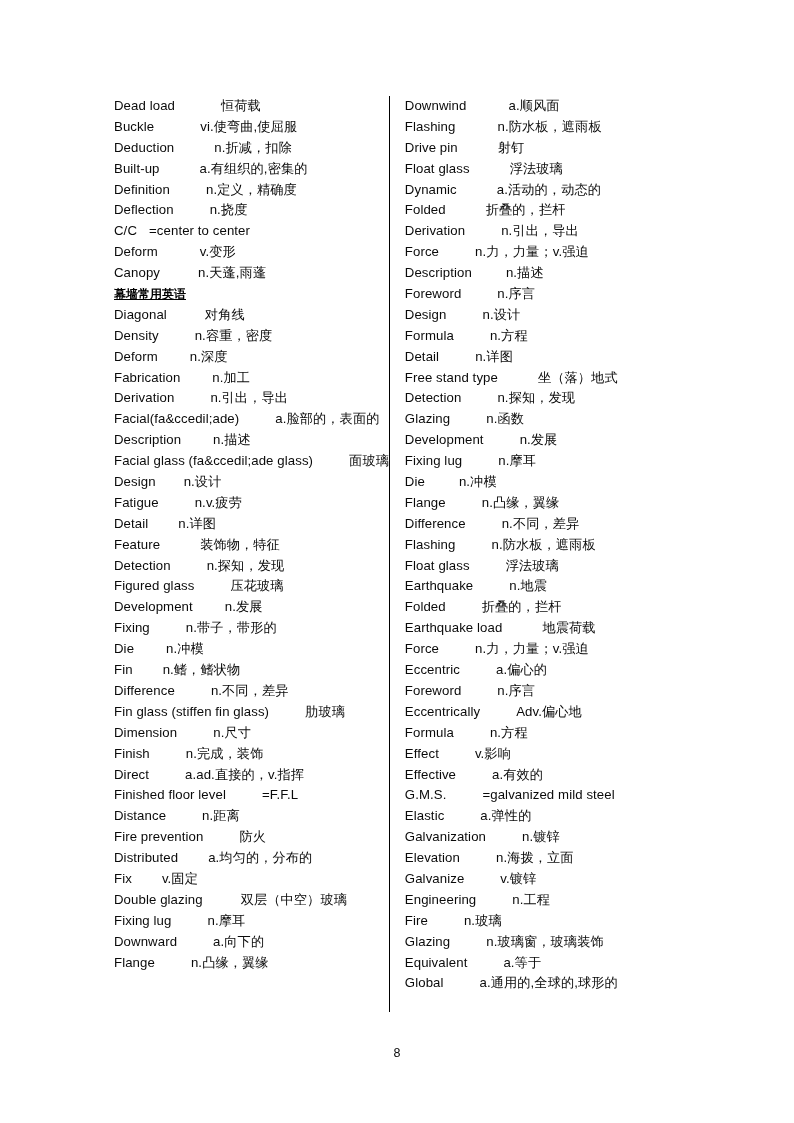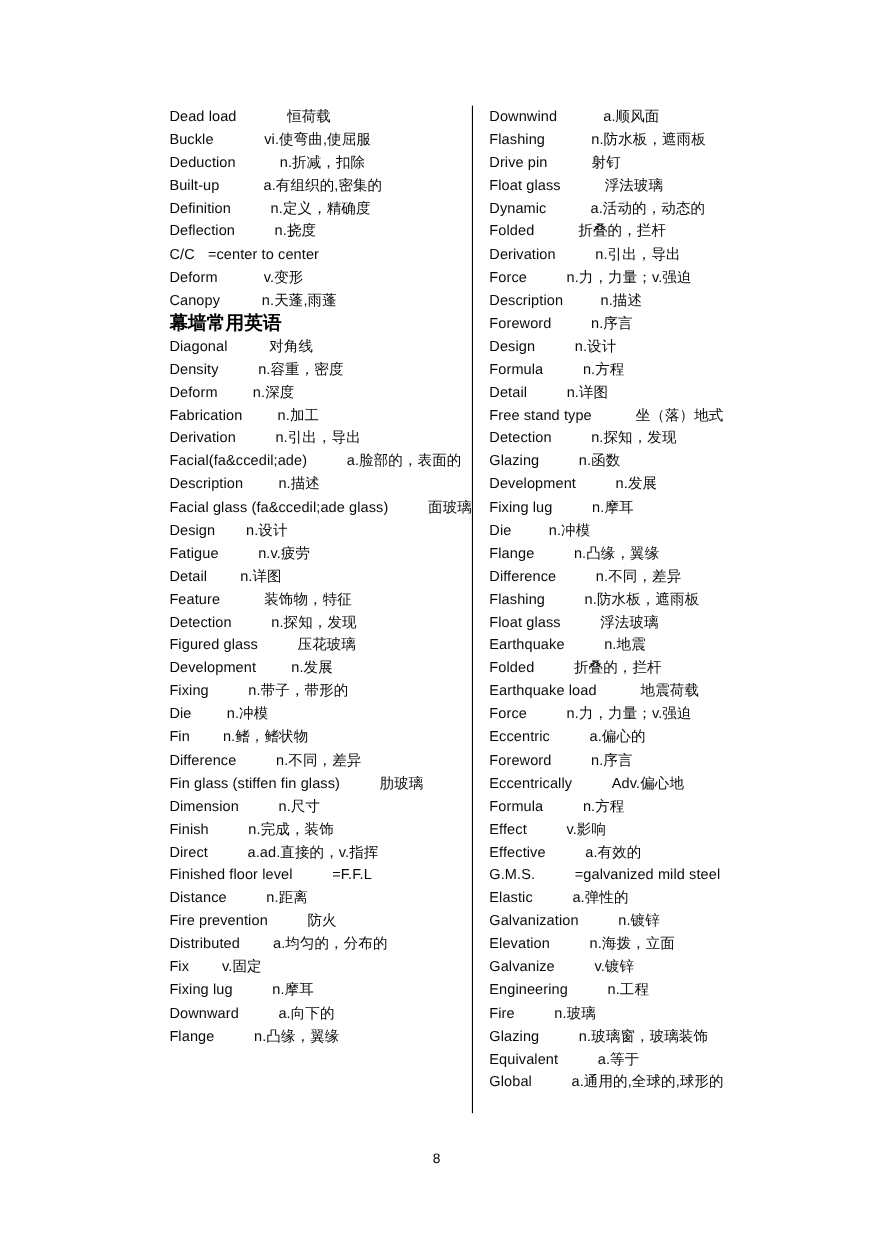--- a/index.html
+++ b/index.html
@@ -24,21 +24,20 @@
     background: #ffffff;
   }
 
   #columns {
     position: absolute;
     left: 0;
     top: 96px;
     width: 644px;
     display: flex;
     align-items: flex-start;
-    margin-left: 40px;
   }
 
   .column {
     position: relative;
   }
 
   #col-left {
     width: 281px;
     margin-left: 114px;
   }
@@ -71,22 +70,23 @@
   .entry .gap {
     display: inline-block;
   }
   .entry .def {
     display: inline;
   }
 
   .section-head {
     height: 20.9px;
     line-height: 20.9px;
-    font-size: 17px;
+    font-size: 12px;
     font-weight: bold;
+    text-decoration: underline;
     white-space: pre;
   }
 
   #page-number {
     position: absolute;
     left: 0;
     top: 1046px;
     width: 794px;
     text-align: center;
     font-size: 12.5px;
@@ -132,20 +132,21 @@
         <div class="entry"><span class="term">Difference</span><span class="gap" style="width: 36px;"></span><span class="def">n.不同，差异</span></div>
         <div class="entry"><span class="term">Fin glass (stiffen fin glass)</span><span class="gap" style="width: 36px;"></span><span class="def">肋玻璃</span></div>
         <div class="entry"><span class="term">Dimension</span><span class="gap" style="width: 36px;"></span><span class="def">n.尺寸</span></div>
         <div class="entry"><span class="term">Finish</span><span class="gap" style="width: 36px;"></span><span class="def">n.完成，装饰</span></div>
         <div class="entry"><span class="term">Direct</span><span class="gap" style="width: 36px;"></span><span class="def">a.ad.直接的，v.指挥</span></div>
         <div class="entry"><span class="term">Finished floor level</span><span class="gap" style="width: 36px;"></span><span class="def">=F.F.L</span></div>
         <div class="entry"><span class="term">Distance</span><span class="gap" style="width: 36px;"></span><span class="def">n.距离</span></div>
         <div class="entry"><span class="term">Fire prevention</span><span class="gap" style="width: 36px;"></span><span class="def">防火</span></div>
         <div class="entry"><span class="term">Distributed</span><span class="gap" style="width: 30px;"></span><span class="def">a.均匀的，分布的</span></div>
         <div class="entry"><span class="term">Fix</span><span class="gap" style="width: 30px;"></span><span class="def">v.固定</span></div>
+        <div class="entry"><span class="term">Double glazing</span><span class="gap" style="width: 38px;"></span><span class="def">双层（中空）玻璃</span></div>
         <div class="entry"><span class="term">Fixing lug</span><span class="gap" style="width: 36px;"></span><span class="def">n.摩耳</span></div>
         <div class="entry"><span class="term">Downward</span><span class="gap" style="width: 36px;"></span><span class="def">a.向下的</span></div>
         <div class="entry"><span class="term">Flange</span><span class="gap" style="width: 36px;"></span><span class="def">n.凸缘，翼缘</span></div>
       </div>
 
     <div id="divider"></div>
 
     <div class="column" id="col-right">
         <div class="entry"><span class="term">Downwind</span><span class="gap" style="width: 42px;"></span><span class="def">a.顺风面</span></div>
         <div class="entry"><span class="term">Flashing</span><span class="gap" style="width: 42px;"></span><span class="def">n.防水板，遮雨板</span></div>

